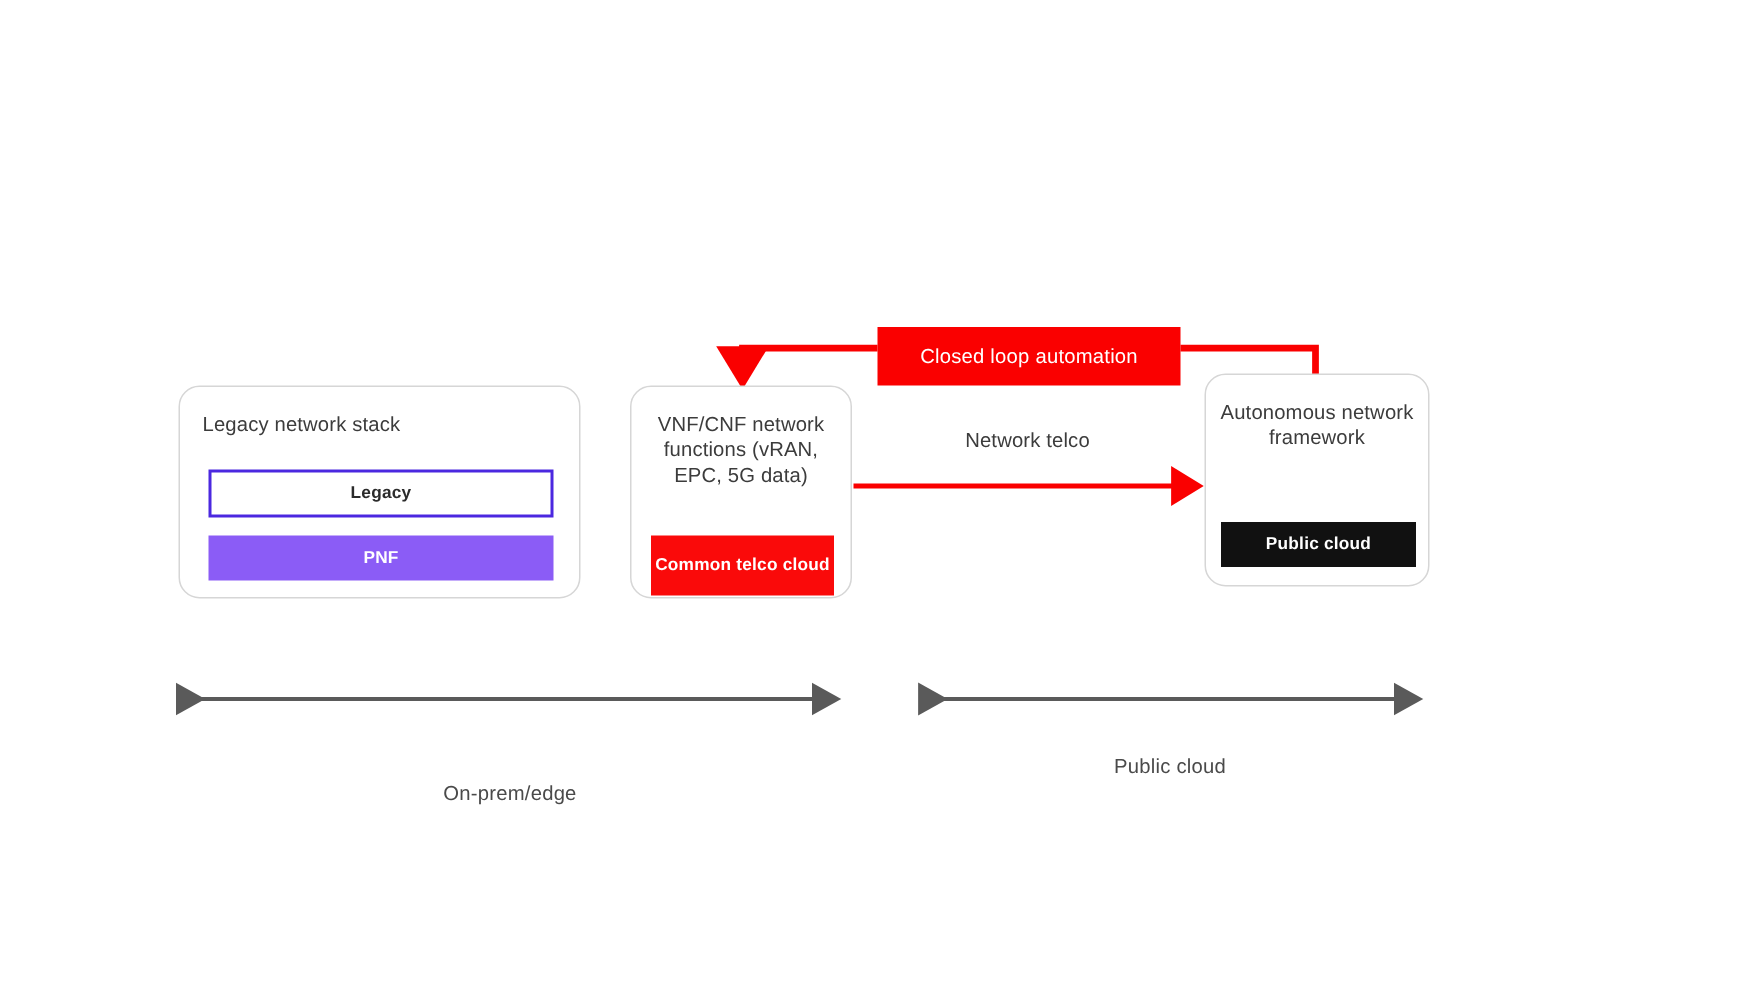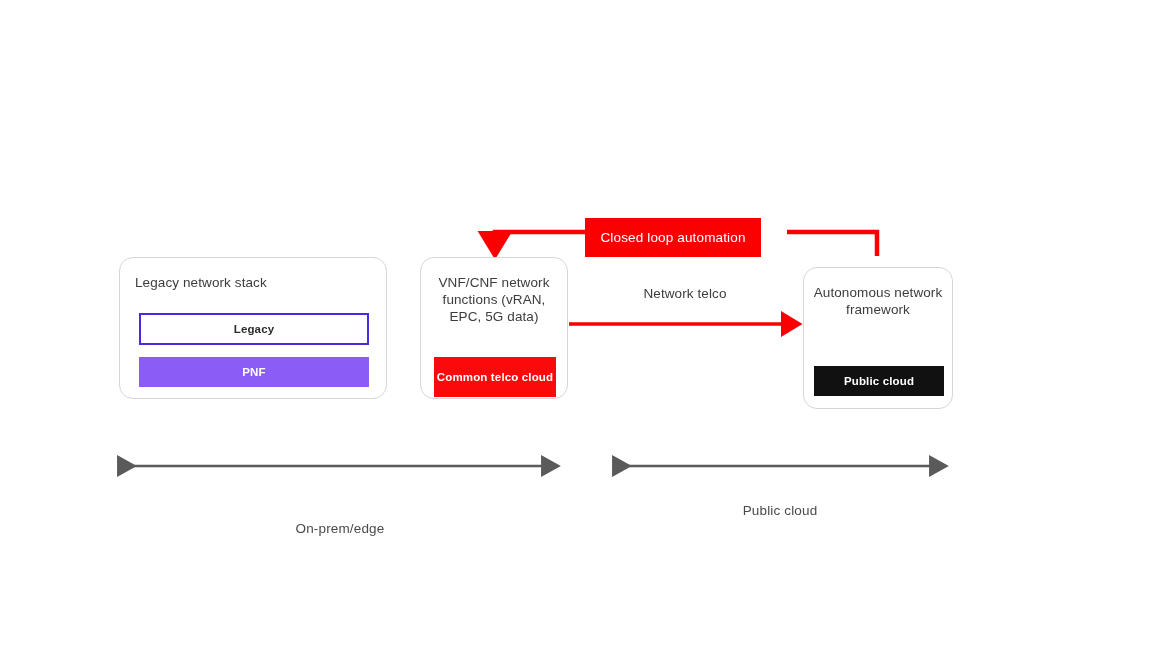--- a/index.html
+++ b/index.html
@@ -161,27 +161,27 @@
 
     <div class="chip chip-pnf" style="left:19px; top:99px; width:230px; height:30px;">PNF</div>
   </div>
 
   <div class="card" style="left:420px; top:257px; width:148px; height:142px;">
     <div class="card-title center">VNF/CNF network functions (vRAN, EPC, 5G data)</div>
 
     <div class="chip chip-telco" style="left:13px; top:99px; width:122px; height:40px;">Common telco cloud</div>
   </div>
 
-  <div class="card" style="left:803px; top:267px; width:150px; height:142px;">
+  <div class="card" style="left:803px; top:249px; width:150px; height:142px;">
     <div class="card-title center">Autonomous network framework</div>
 
     <div class="chip chip-public" style="left:10px; top:98px; width:130px; height:30px;">Public cloud</div>
   </div>
 
-  <div class="banner" style="left:585px; top:218px; width:176px; height:39px;">Closed loop automation</div>
+  <div class="banner" style="left:585px; top:218px; width:202px; height:39px;">Closed loop automation</div>
 
   <div class="plain-label" style="left:595px; top:286px; width:180px;">Network telco</div>
 
   <div class="axis-label" style="left:240px; top:521px; width:200px;">On-prem/edge</div>
 
   <div class="axis-label" style="left:680px; top:503px; width:200px;">Public cloud</div>
 
 </div>
 
 </body></html>

